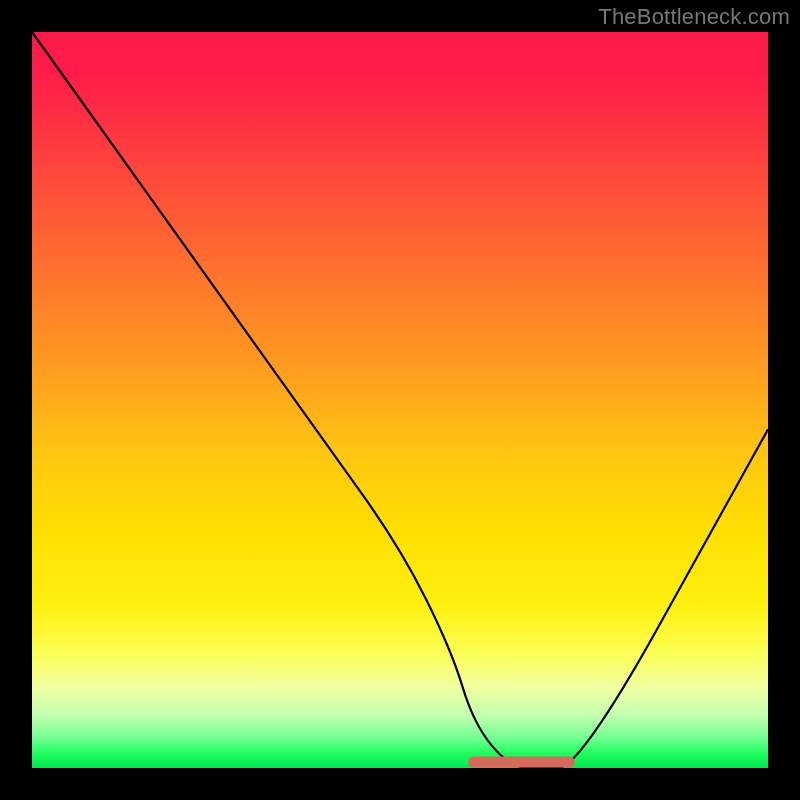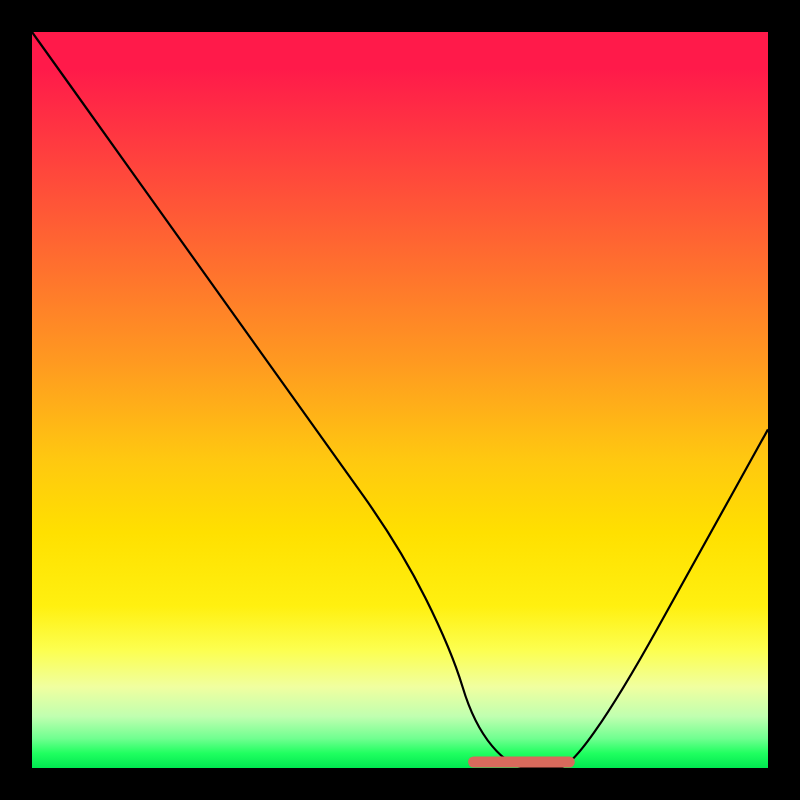--- a/index.html
+++ b/index.html
@@ -66,13 +66,14 @@
 <body>
 
 <div class="frame">
   <div class="plot-area">
     <div class="gradient-bg"></div>
     <svg class="curve-svg" viewBox="0 0 736 736" preserveAspectRatio="none">
       <path id="curve-path" fill="none" stroke="#000000" stroke-width="2.2" d="M 0.0 0.0 Q 0.0 0.0 36.8 51.5 Q 73.6 103.0 110.4 154.6 Q 147.2 206.1 184.0 257.6 Q 220.8 309.1 257.6 360.6 Q 294.4 412.2 331.2 463.7 Q 368.0 515.2 393.8 566.7 Q 419.5 618.2 430.6 655.0 Q 441.6 691.8 460.0 713.9 Q 478.4 736.0 496.8 736.0 Q 515.2 736.0 526.2 736.0 Q 537.3 736.0 563.0 699.2 Q 588.8 662.4 625.6 596.2 Q 662.4 529.9 699.2 463.7 T 736.0 397.4"></path>
       <path id="flat-path" fill="none" stroke-linecap="round" d="M 441.6 730.0 L 537.3 730.0" stroke="#d86a5c" stroke-width="11"></path>
     </svg>
   </div>
+  <div class="watermark">TheBottleneck.com</div>
 </div>
 
 </body></html>

